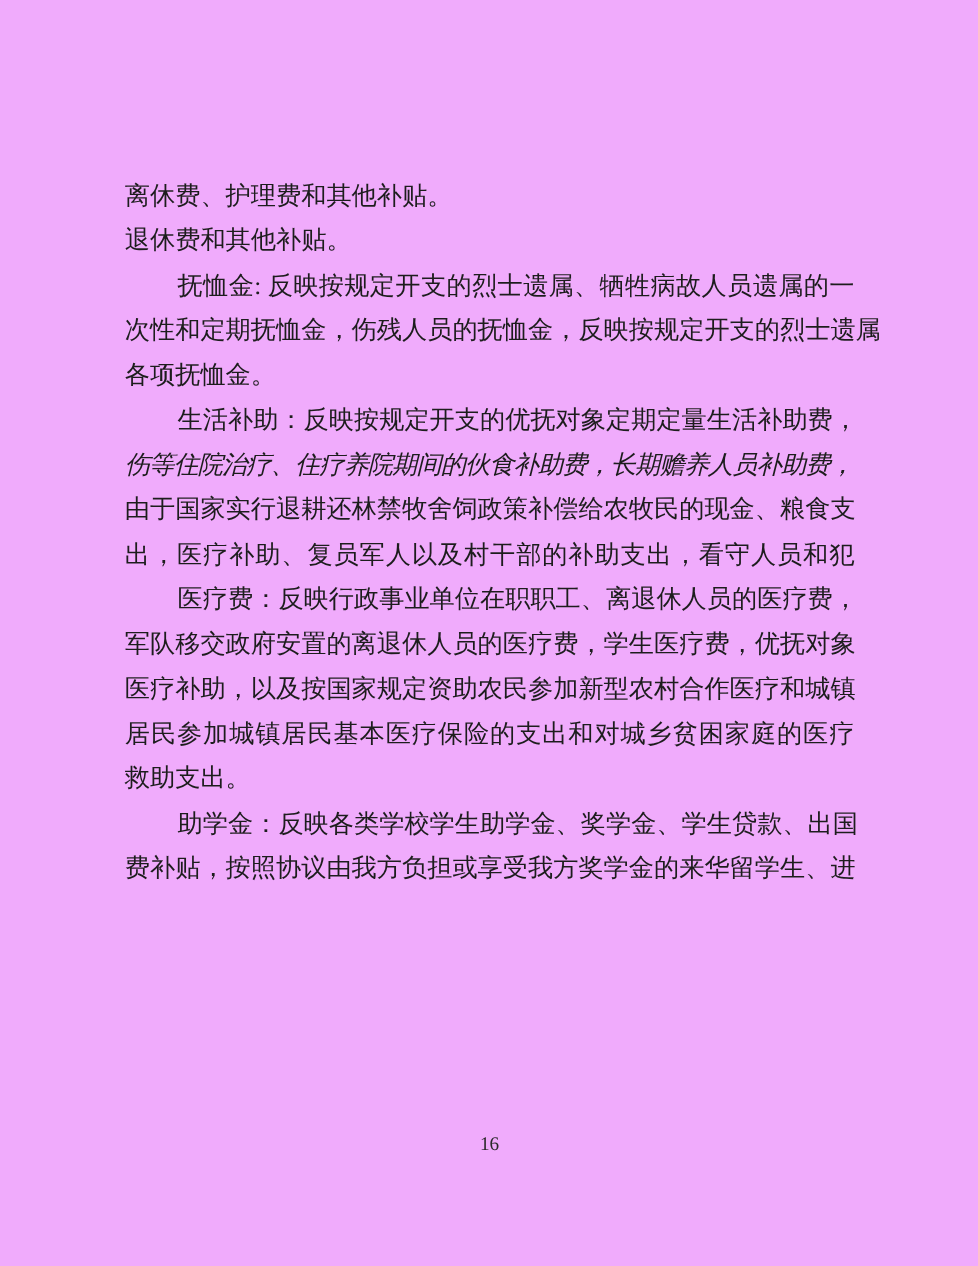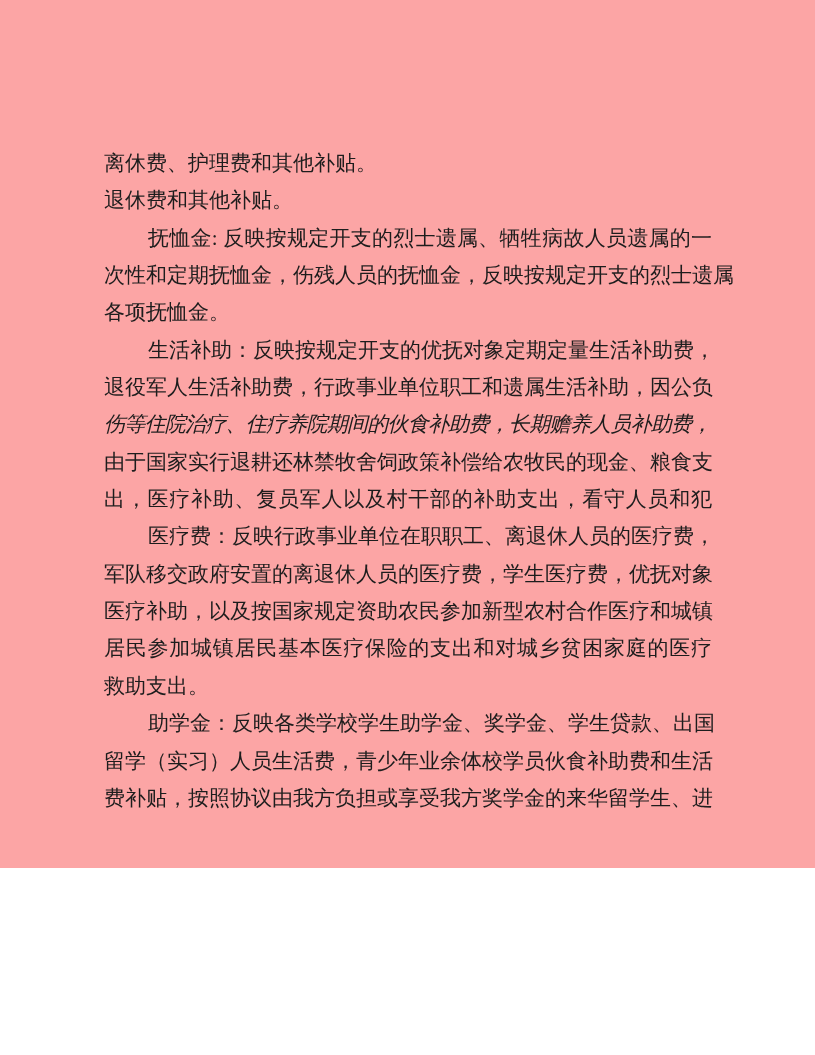--- a/index.html
+++ b/index.html
@@ -3,22 +3,22 @@
 <meta charset="utf-8">
 <style>
   html, body {
     margin: 0;
     padding: 0;
     background: #ffffff;
   }
   .page {
     position: relative;
     width: 815px;
-    height: 868px;
-    background: #fca5a5;
+    height: 1055px;
+    background: #f0abfc;
     overflow: hidden;
     font-family: "Liberation Serif", "DejaVu Serif", serif;
     color: #1d1d1d;
   }
   .text-block {
     position: absolute;
     left: 104px;
     top: 145px;
     width: 608px;
   }
@@ -57,27 +57,25 @@
 <body>
 
 <div class="page">
   <div class="text-block" id="text-block">
       <div class="line">离休费、护理费和其他补贴。</div>
       <div class="line">退休费和其他补贴。</div>
       <div class="line justify indent">抚恤金: 反映按规定开支的烈士遗属、牺牲病故人员遗属的一</div>
       <div class="line justify">次性和定期抚恤金，伤残人员的抚恤金，反映按规定开支的烈士遗属</div>
       <div class="line">各项抚恤金。</div>
       <div class="line justify indent">生活补助：反映按规定开支的优抚对象定期定量生活补助费，</div>
-      <div class="line justify">退役军人生活补助费，行政事业单位职工和遗属生活补助，因公负</div>
       <div class="line tight">伤等住院治疗、住疗养院期间的伙食补助费，长期赡养人员补助费，</div>
       <div class="line justify">由于国家实行退耕还林禁牧舍饲政策补偿给农牧民的现金、粮食支</div>
       <div class="line justify">出，医疗补助、复员军人以及村干部的补助支出，看守人员和犯</div>
       <div class="line justify indent">医疗费：反映行政事业单位在职职工、离退休人员的医疗费，</div>
       <div class="line justify">军队移交政府安置的离退休人员的医疗费，学生医疗费，优抚对象</div>
       <div class="line justify">医疗补助，以及按国家规定资助农民参加新型农村合作医疗和城镇</div>
       <div class="line justify">居民参加城镇居民基本医疗保险的支出和对城乡贫困家庭的医疗</div>
       <div class="line">救助支出。</div>
       <div class="line justify indent">助学金：反映各类学校学生助学金、奖学金、学生贷款、出国</div>
-      <div class="line justify">留学（实习）人员生活费，青少年业余体校学员伙食补助费和生活</div>
       <div class="line justify">费补贴，按照协议由我方负担或享受我方奖学金的来华留学生、进</div>
     </div>
   <div class="page-number">16</div>
 </div>
 
 </body></html>

